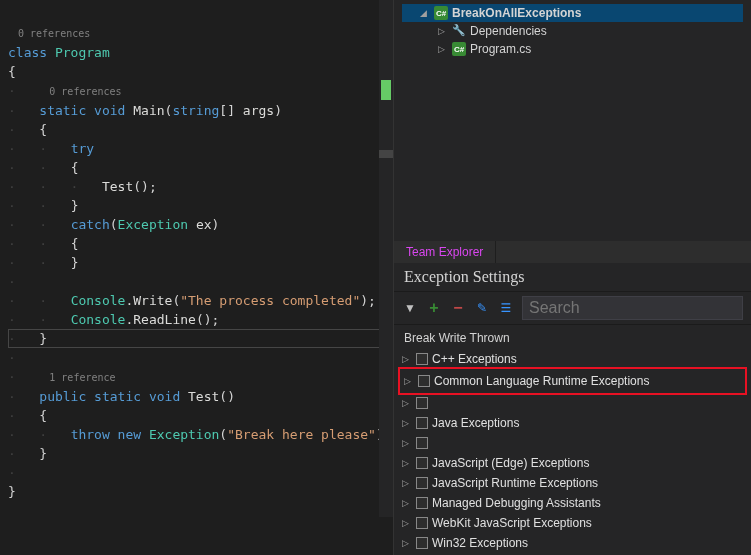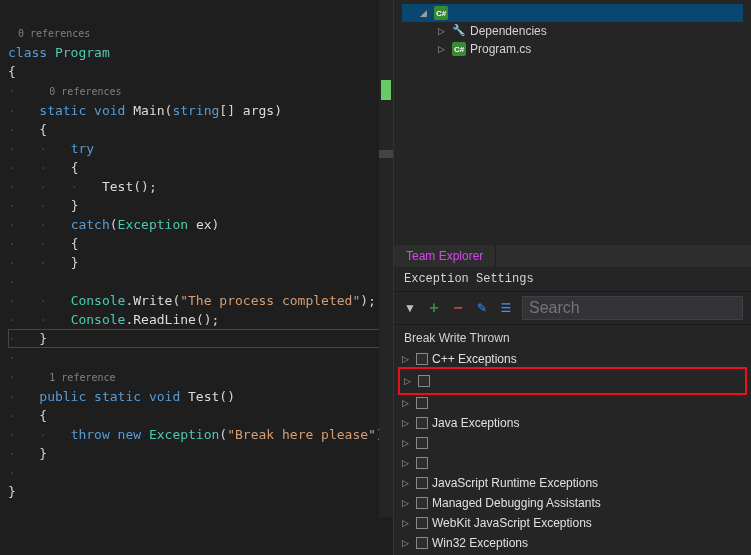--- a/index.html
+++ b/index.html
@@ -119,22 +119,22 @@
 .tab {
   padding: 4px 12px;
   color: #d946ef;
   border-right: 1px solid #1e1e1e;
 }
 .tab.active { color: #0e94d8; }
 
 .panel-title {
   padding: 5px 10px;
   background: #252526;
-  font-family: Liberation Mono, monospace;
-  font-size: 12px;
+  font-family: Liberation Serif, serif;
+  font-size: 16px;
   color: #d4d4d4;
   border-bottom: 1px solid #1b1b1b;
 }
 .toolbar {
   display: flex;
   align-items: center;
   gap: 8px;
   padding: 4px 8px;
   background: #252526;
   border-bottom: 1px solid #1b1b1b;
@@ -219,20 +219,21 @@
     <div class="scroll-thumb"></div>
     <div class="minimap-mark"></div>
   </div>
 </div>
 
 <div class="right-pane">
   <div class="solution-tree">
     <div class="tree-row selected" style="padding-left:18px;">
       <span class="tri">◢</span>
       <span class="csicon">C#</span>
+      <span style="font-weight:bold">BreakOnAllExceptions</span>
     </div>
     <div class="tree-row" style="padding-left:36px;">
       <span class="tri">▷</span>
       <span class="wrench-icon">🔧</span>
       <span>Dependencies</span>
     </div>
     <div class="tree-row" style="padding-left:36px;">
       <span class="tri">▷</span>
       <span class="csicon">C#</span>
       <span>Program.cs</span>
@@ -259,38 +260,40 @@
   <div class="exception-list">
     <div class="exc-row">
       <span class="exc-tri">▷</span>
       <span class="chk"></span>
       <span class="exc-label">C++ Exceptions</span>
     </div>
     <div class="highlight-box">
       <div class="exc-row">
         <span class="exc-tri">▷</span>
         <span class="chk"></span>
+        <span class="exc-label">Common Language Runtime Exceptions</span>
       </div>
     </div>
     <div class="exc-row">
       <span class="exc-tri">▷</span>
       <span class="chk"></span>
     </div>
     <div class="exc-row">
       <span class="exc-tri">▷</span>
       <span class="chk"></span>
       <span class="exc-label">Java Exceptions</span>
     </div>
     <div class="exc-row">
       <span class="exc-tri">▷</span>
       <span class="chk"></span>
     </div>
     <div class="exc-row">
       <span class="exc-tri">▷</span>
       <span class="chk"></span>
+      <span class="exc-label">JavaScript (Edge) Exceptions</span>
     </div>
     <div class="exc-row">
       <span class="exc-tri">▷</span>
       <span class="chk"></span>
       <span class="exc-label">JavaScript Runtime Exceptions</span>
     </div>
     <div class="exc-row">
       <span class="exc-tri">▷</span>
       <span class="chk"></span>
       <span class="exc-label">Managed Debugging Assistants</span>

